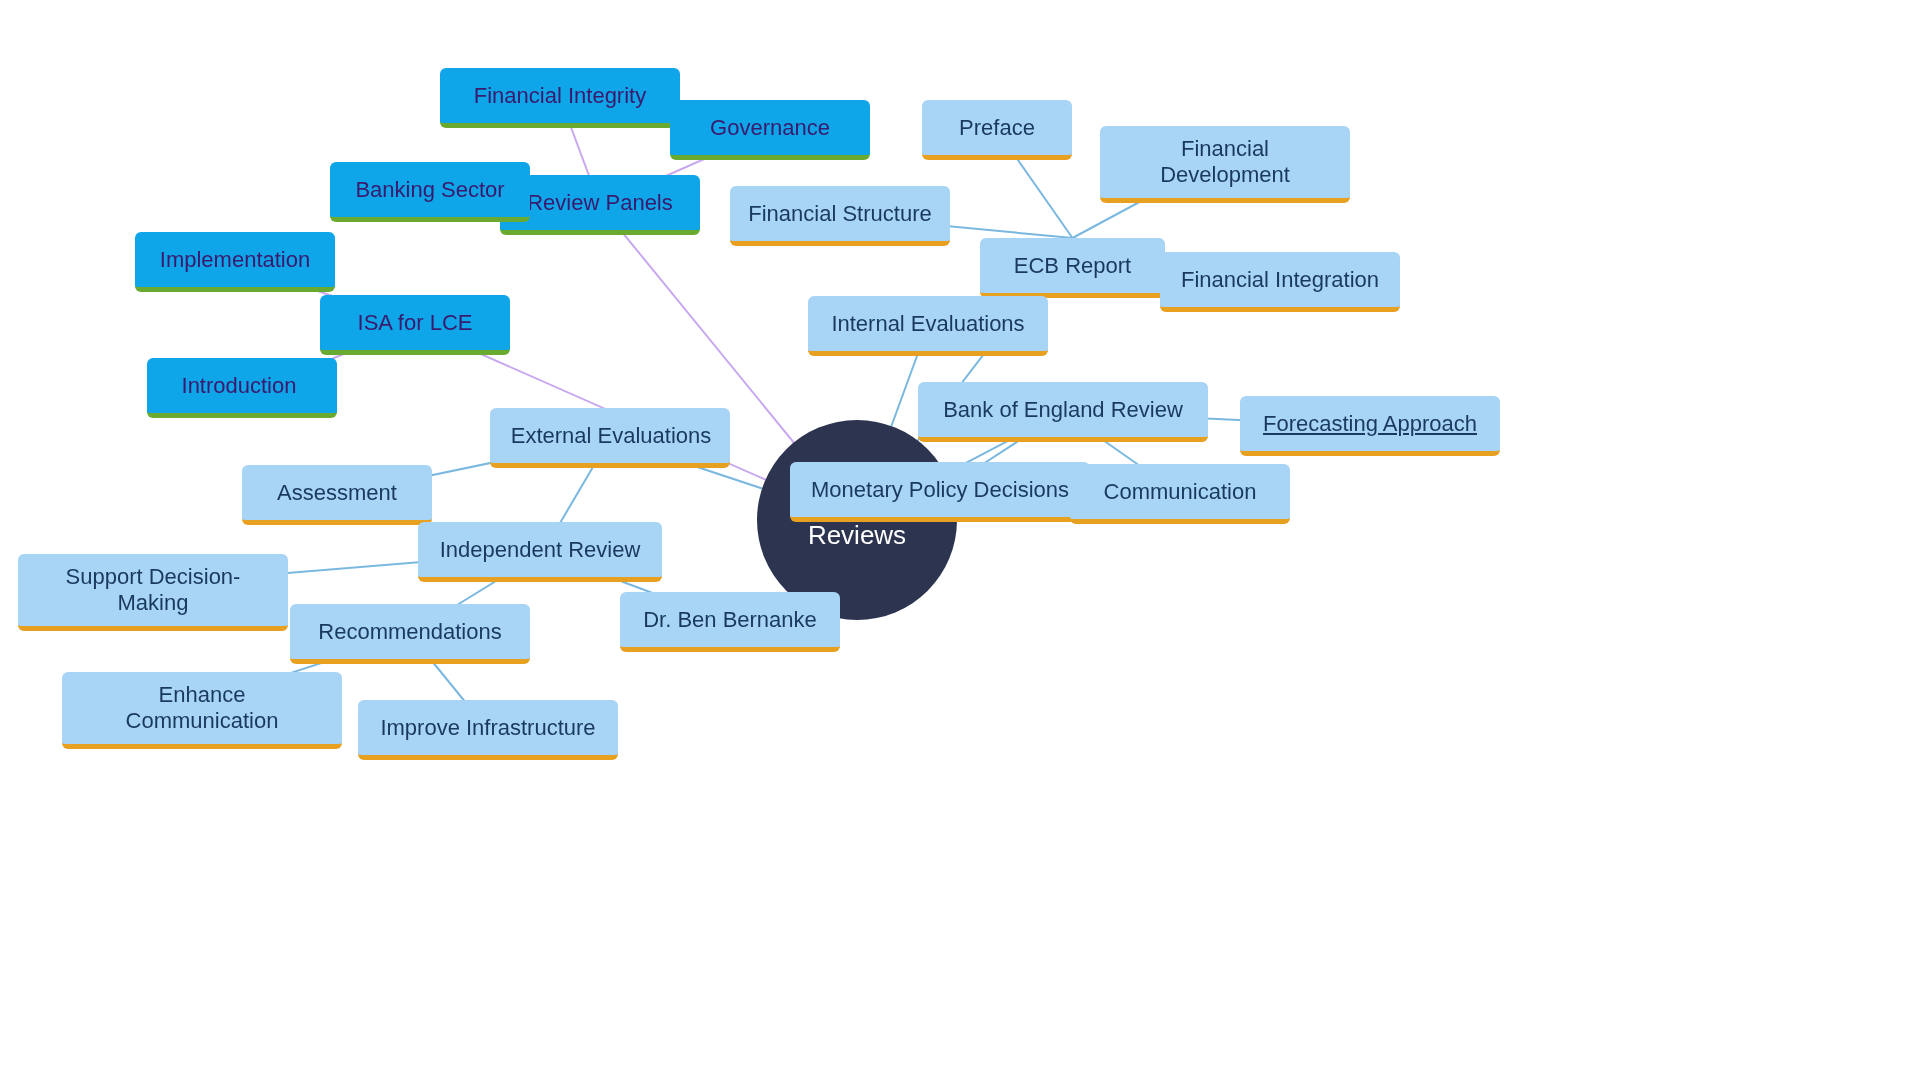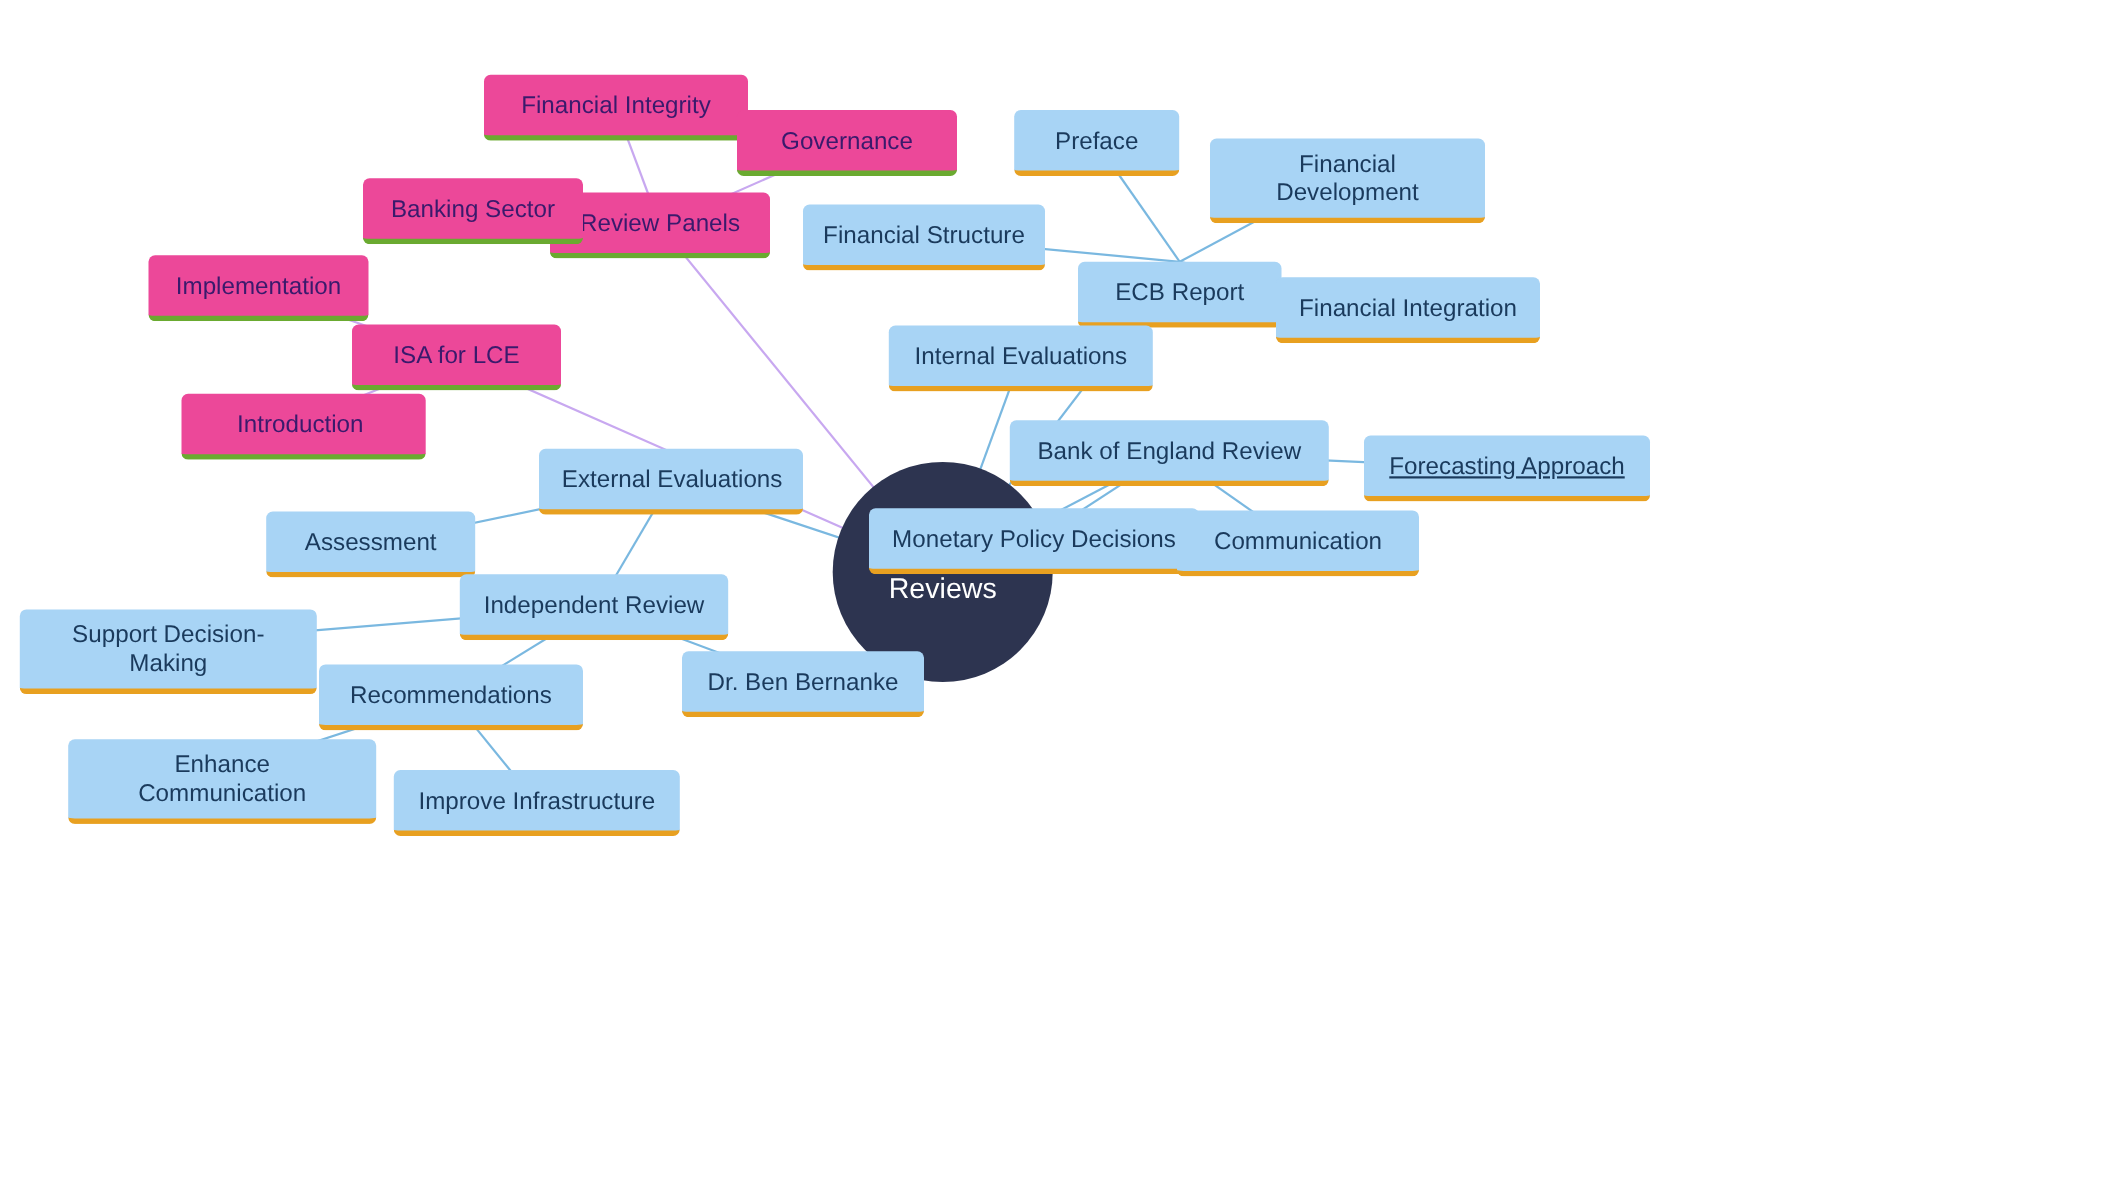--- a/index.html
+++ b/index.html
@@ -28,21 +28,21 @@
       font-weight: 400;
       padding: 10px 18px;
       border-bottom: 5px solid transparent;
     }
     .node-blue {
       background: #a8d4f5;
       color: #1a3a5c;
       border-bottom-color: #e8a020;
     }
     .node-purple {
-      background: #ec4899;
+      background: #0ea5e9;
       color: #3a1a6c;
       border-bottom-color: #6aaa30;
     }
     .node-center {
       background: #2d3450;
       color: #ffffff;
       border-radius: 50%;
       width: 200px;
       height: 200px;
       font-size: 26px;
@@ -86,21 +86,21 @@
   </svg>
 
 <div id="nodes-container">
     <div class="node-center" style="left: 757px; top: 420px; position: absolute;">Monetary Reviews</div>
     <div class="node-box node-purple" style="left: 440px; top: 68px; width: 240px; min-height: 60px;">Financial Integrity</div>
     <div class="node-box node-purple" style="left: 670px; top: 100px; width: 200px; min-height: 60px;">Governance</div>
     <div class="node-box node-purple" style="left: 500px; top: 175px; width: 200px; min-height: 60px;">Review Panels</div>
     <div class="node-box node-purple" style="left: 330px; top: 162px; width: 200px; min-height: 60px;">Banking Sector</div>
     <div class="node-box node-purple" style="left: 135px; top: 232px; width: 200px; min-height: 60px;">Implementation</div>
     <div class="node-box node-purple" style="left: 320px; top: 295px; width: 190px; min-height: 60px;">ISA for LCE</div>
-    <div class="node-box node-purple" style="left: 165px; top: 358px; width: 222px; min-height: 60px; padding-left: 12px;">Introduction</div>
+    <div class="node-box node-purple" style="left: 147px; top: 358px; width: 190px; min-height: 60px; padding-left: 12px;">Introduction</div>
     <div class="node-box node-blue" style="left: 490px; top: 408px; width: 240px; min-height: 60px; padding-left: 20px;">External Evaluations</div>
     <div class="node-box node-blue" style="left: 242px; top: 465px; width: 190px; min-height: 60px;">Assessment</div>
     <div class="node-box node-blue" style="left: 18px; top: 554px; width: 270px; min-height: 60px;">Support Decision-Making</div>
     <div class="node-box node-blue" style="left: 418px; top: 522px; width: 244px; min-height: 60px;">Independent Review</div>
     <div class="node-box node-blue" style="left: 290px; top: 604px; width: 240px; min-height: 60px;">Recommendations</div>
     <div class="node-box node-blue" style="left: 620px; top: 592px; width: 220px; min-height: 60px;">Dr. Ben Bernanke</div>
     <div class="node-box node-blue" style="left: 62px; top: 672px; width: 280px; min-height: 60px;">Enhance Communication</div>
     <div class="node-box node-blue" style="left: 358px; top: 700px; width: 260px; min-height: 60px;">Improve Infrastructure</div>
     <div class="node-box node-blue" style="left: 922px; top: 100px; width: 150px; min-height: 60px;">Preface</div>
     <div class="node-box node-blue" style="left: 1100px; top: 126px; width: 250px; min-height: 60px;">Financial Development</div>

